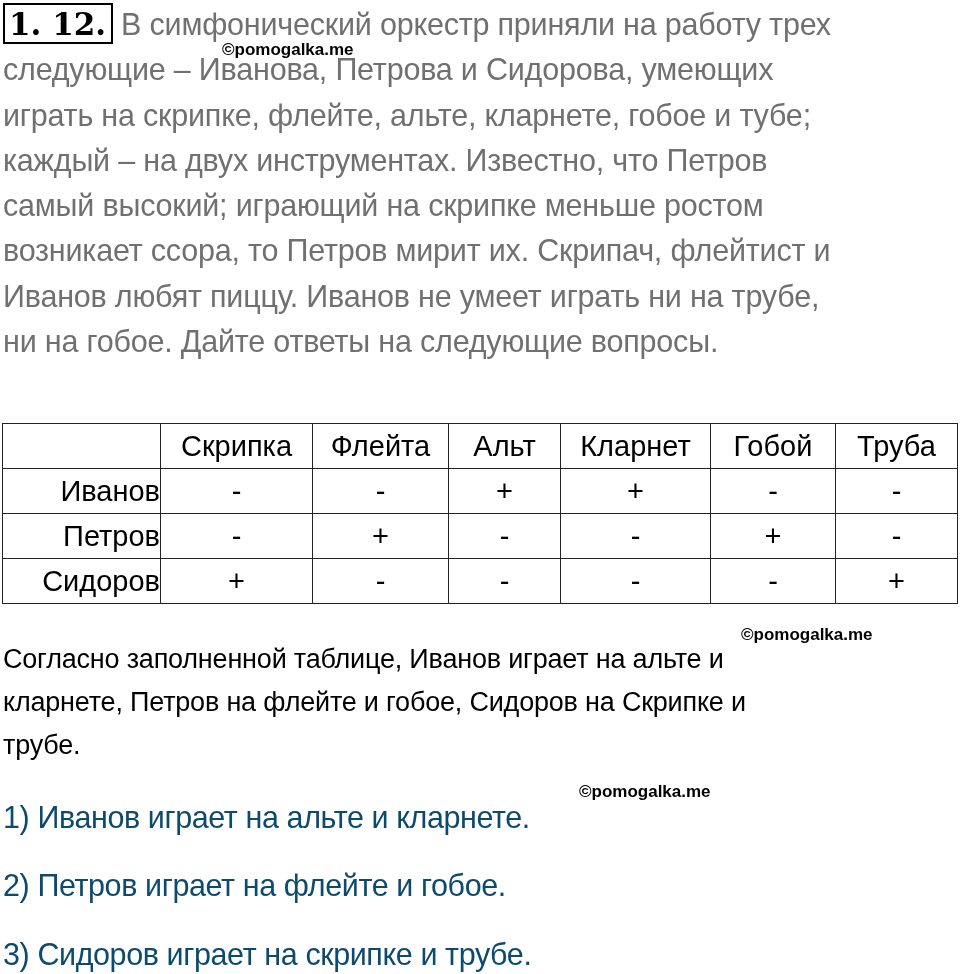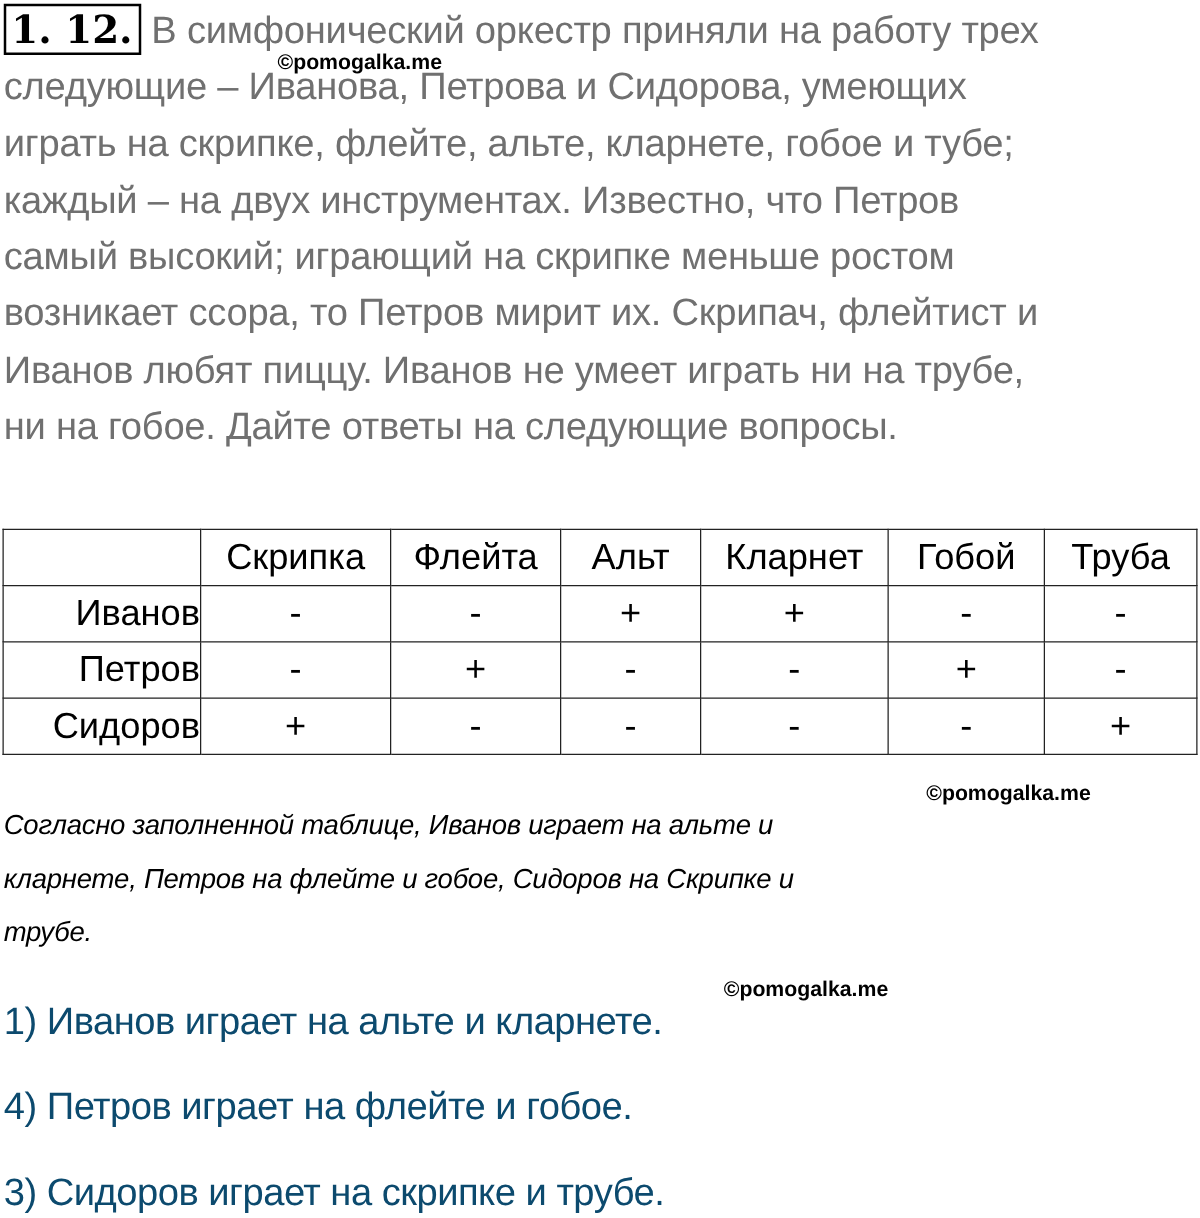--- a/index.html
+++ b/index.html
@@ -27,21 +27,21 @@
     position: absolute; left: 2px; top: 423px; border-collapse: collapse;
     font-size: 29px; color: #000; padding-left: 14px;
   }
   table.grid td, table.grid th {
     border: 1.5px solid #222; height: 44px; padding: 0; font-weight: normal;
     text-align: center; vertical-align: middle; line-height: 44px;
   }
   table.grid td.name { text-align: right; padding-left: 10px; }
   .answer {
     position: absolute; left: 3px; top: 638px; width: 955px;
-    font-size: 22px; line-height: 43px; color: #000; letter-spacing: -0.2px; font-style: italic;
+    font-size: 27px; line-height: 43px; color: #000; letter-spacing: -0.2px;
   }
   .item {
     position: absolute; left: 3px; font-size: 30.5px; line-height: 40px; color: #0c4a6e;
     white-space: nowrap; letter-spacing: -0.4px;
   }
 </style>
 </head>
 <body>
 
 <div class="problem">
@@ -102,14 +102,14 @@
 
 <div class="answer">
   <span class="line">Согласно заполненной таблице, Иванов играет на альте и</span>
   <span class="line">кларнете, Петров на флейте и гобое, Сидоров на Скрипке и</span>
   <span class="line">трубе.</span>
 </div>
 
 <div class="watermark" style="left:579px; top:783px;">©pomogalka.me</div>
 
 <div class="item" style="top:797px;">1) Иванов играет на альте и кларнете.</div>
-<div class="item" style="top:865px;">4) Петров играет на флейте и гобое.</div>
+<div class="item" style="top:865px;">2) Петров играет на флейте и гобое.</div>
 <div class="item" style="top:934px;">3) Сидоров играет на скрипке и трубе.</div>
 
 </body></html>

